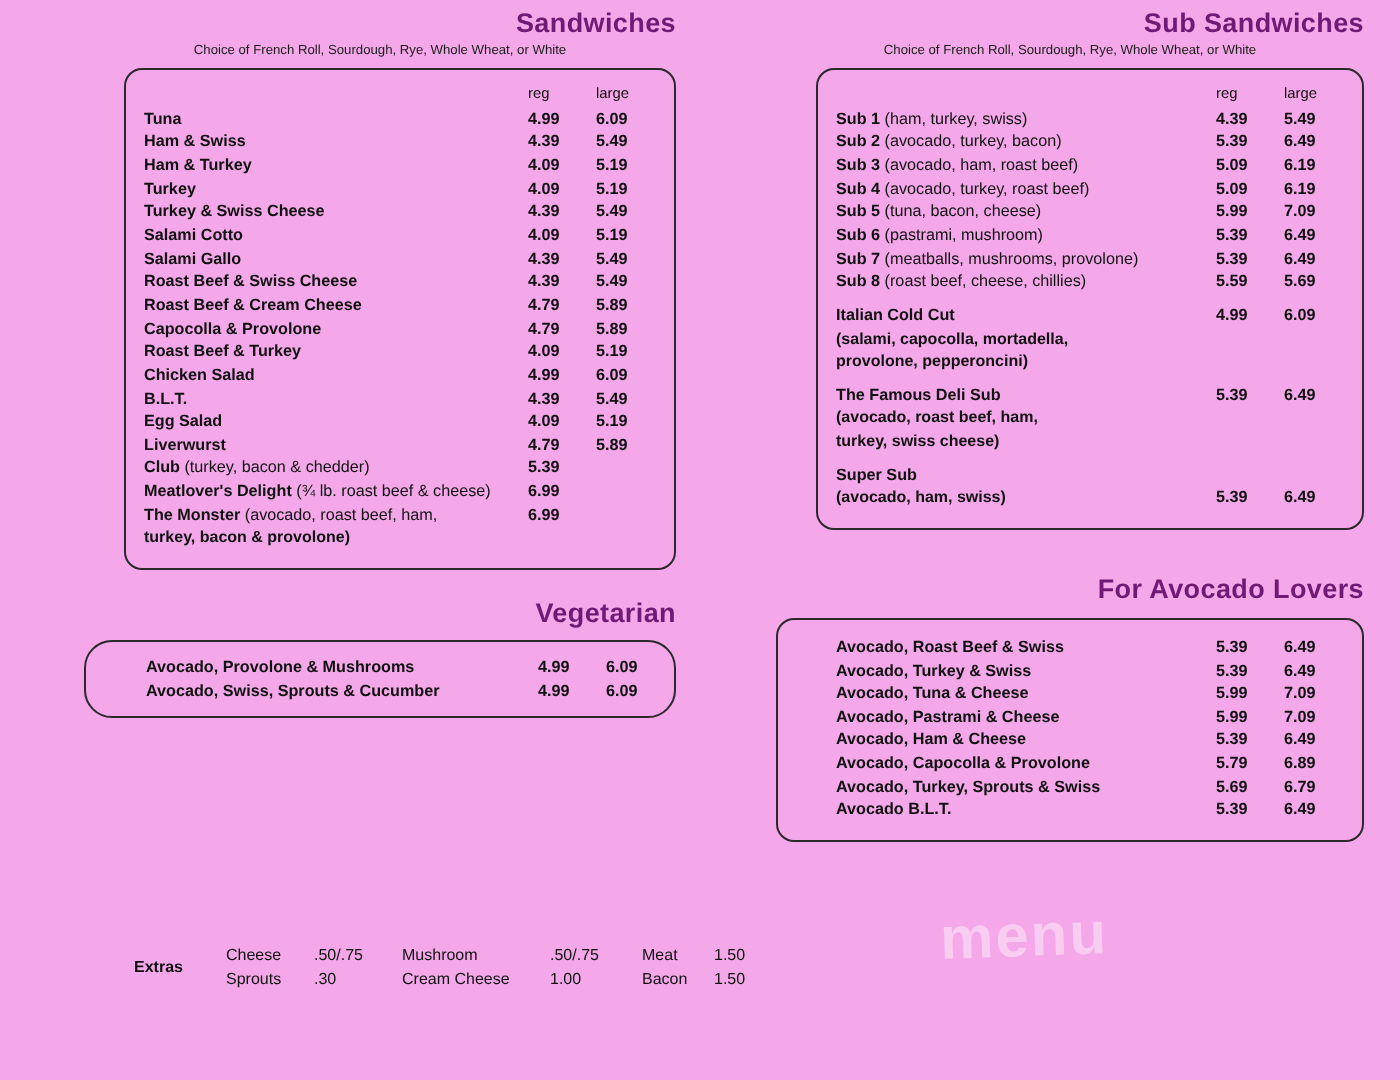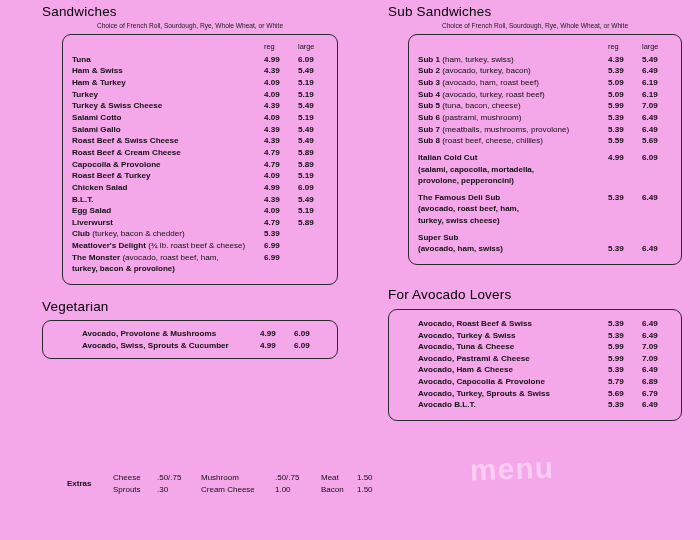--- a/index.html
+++ b/index.html
@@ -25,24 +25,24 @@
     top: 4px;
     width: 296px;
   }
   .col-right {
     position: absolute;
     left: 388px;
     top: 4px;
     width: 294px;
   }
   .section-title {
-    text-align: left;
-    font-weight: normal;
+    text-align: right;
+    font-weight: bold;
     font-size: 13.5px;
-    color: #000000;
+    color: #701a75;
     letter-spacing: .2px;
   }
   .section-sub {
     text-align: center;
     font-size: 6.6px;
     color: #1a1a1a;
     margin-top: 3px;
     margin-bottom: 5px;
   }
   .box {
@@ -94,22 +94,22 @@
   }
   .indent {
     padding-left: 30px;
   }
   
   .veg-wrap {
     margin-top: 14px;
   }
   .veg-box {
     border: 1.2px solid #2a2a2a;
-    border-radius: 9px;
-    padding: 7px 13px;
+    border-radius: 14px;
+    padding: 7px 4px;
   }
   .veg-box table td.name {
     padding-left: 26px;
   }
   
   .extras {
     position: absolute;
     left: 44px;
     top: 472px;
     width: 320px;

